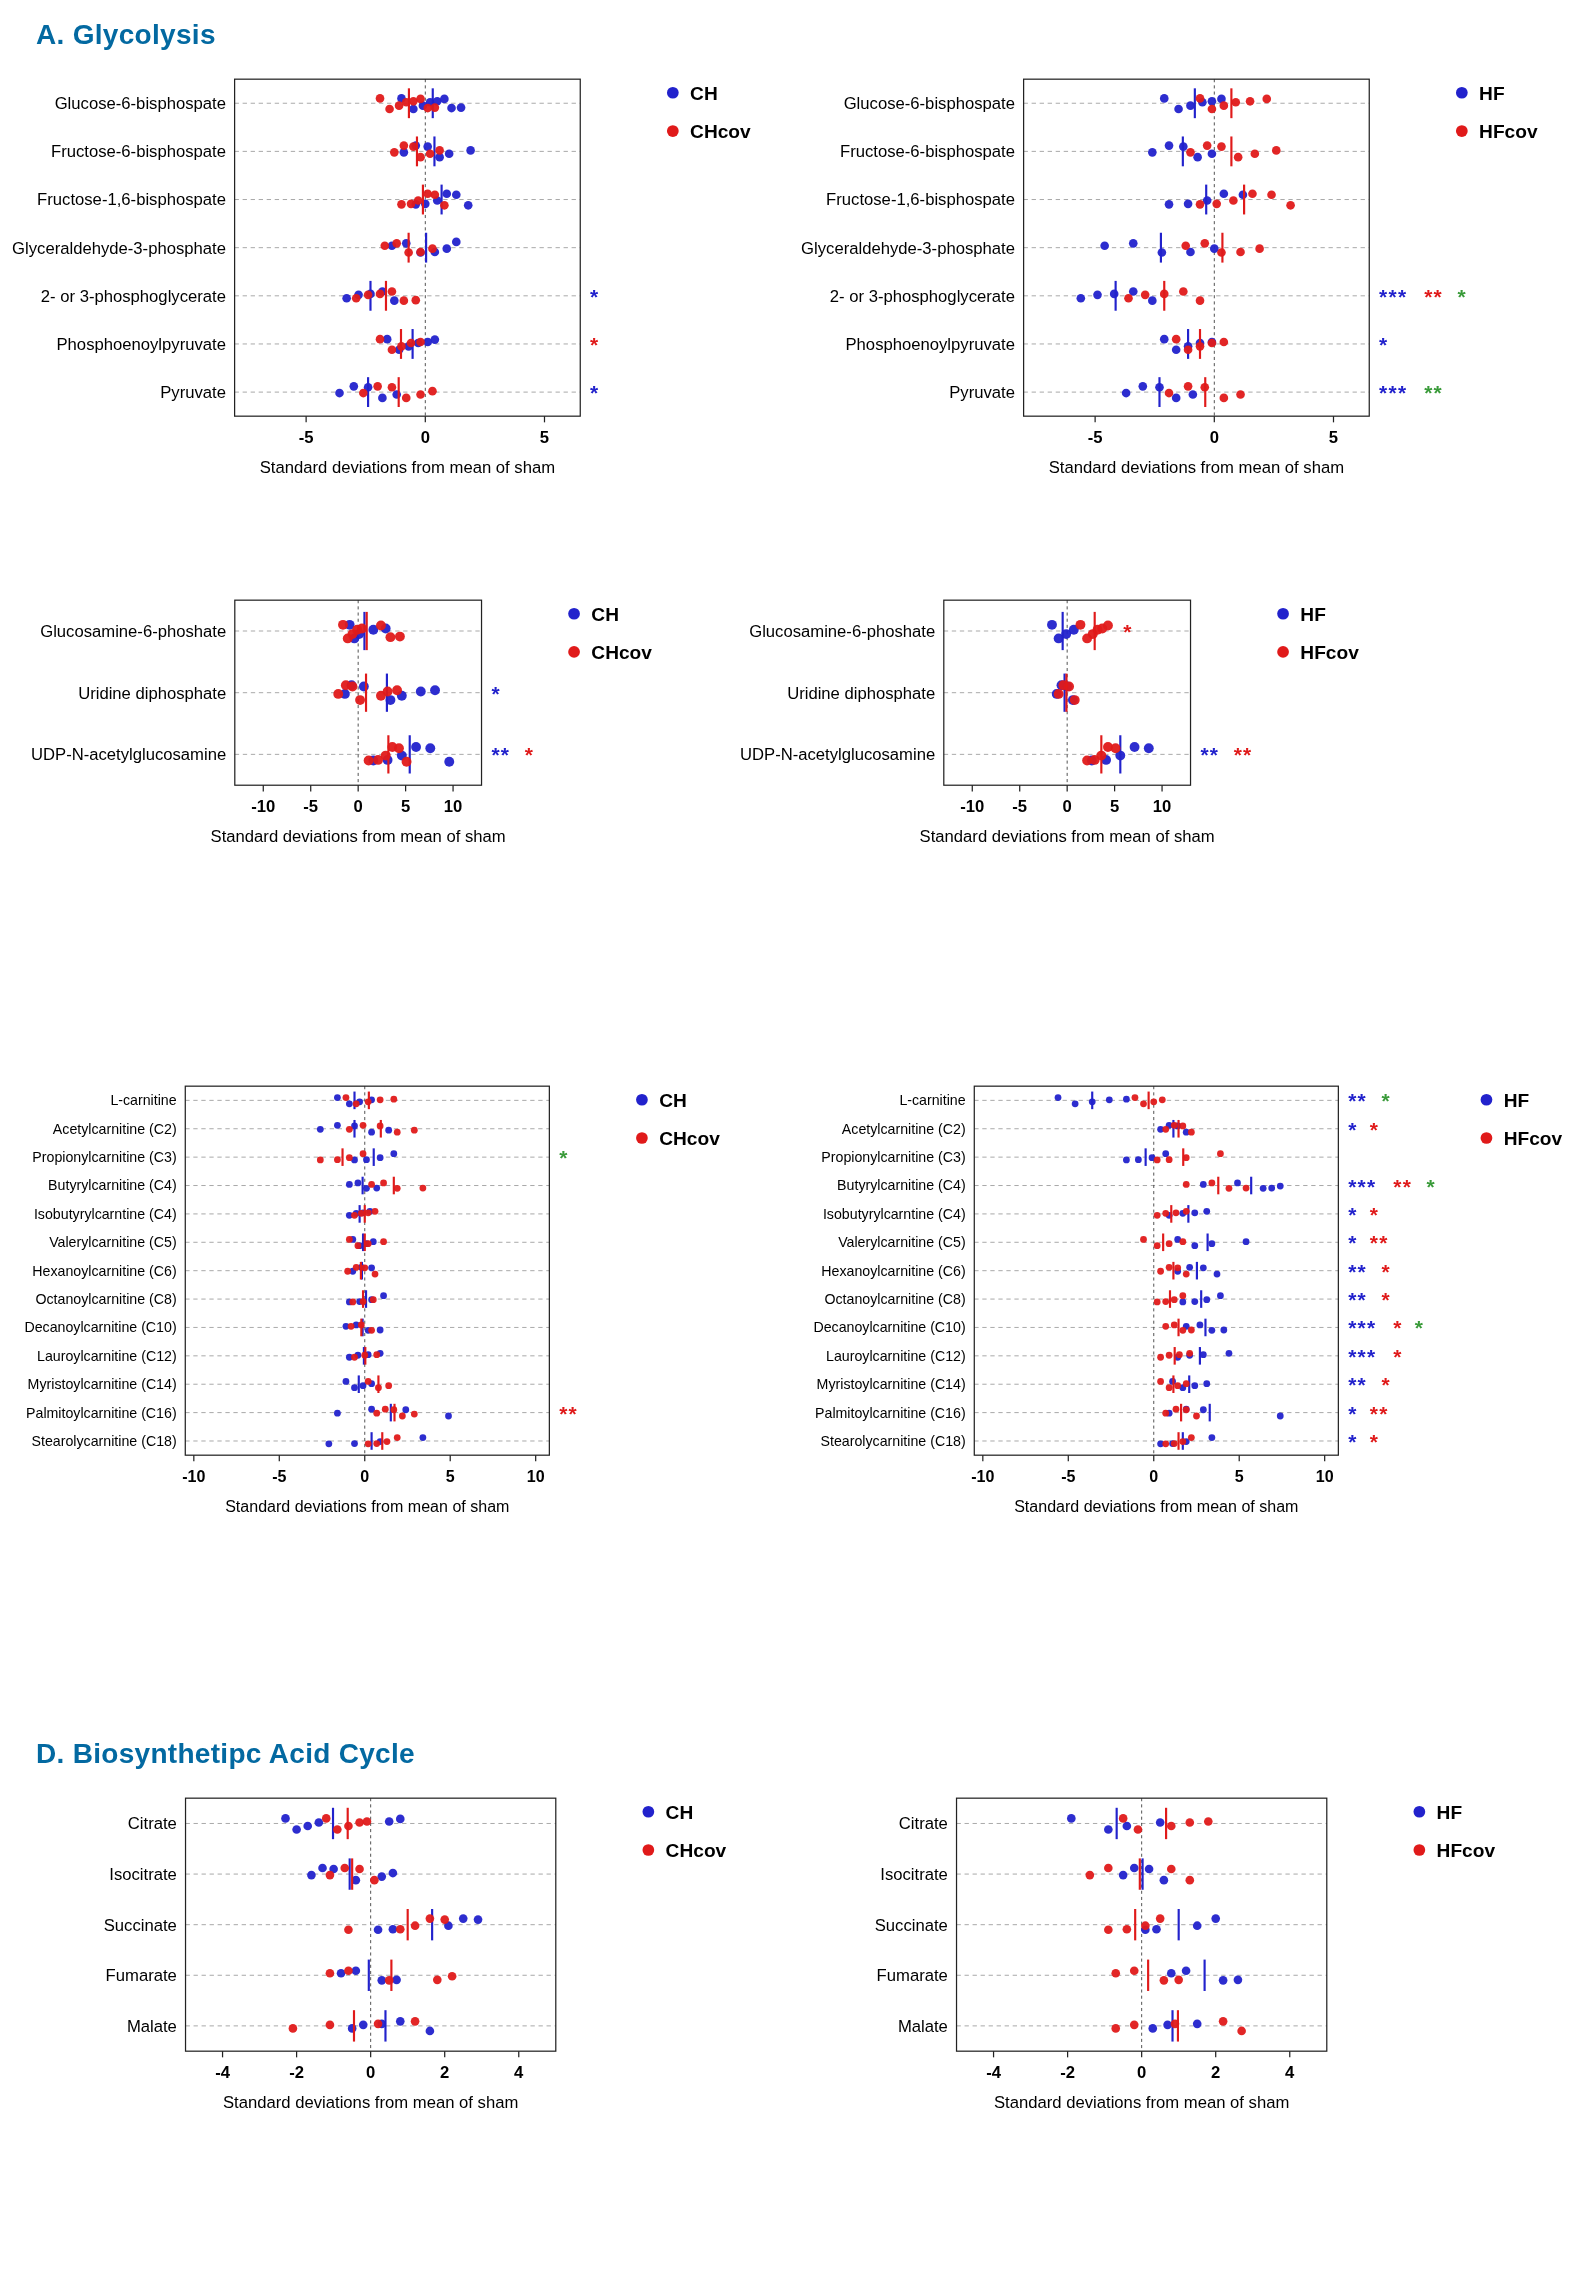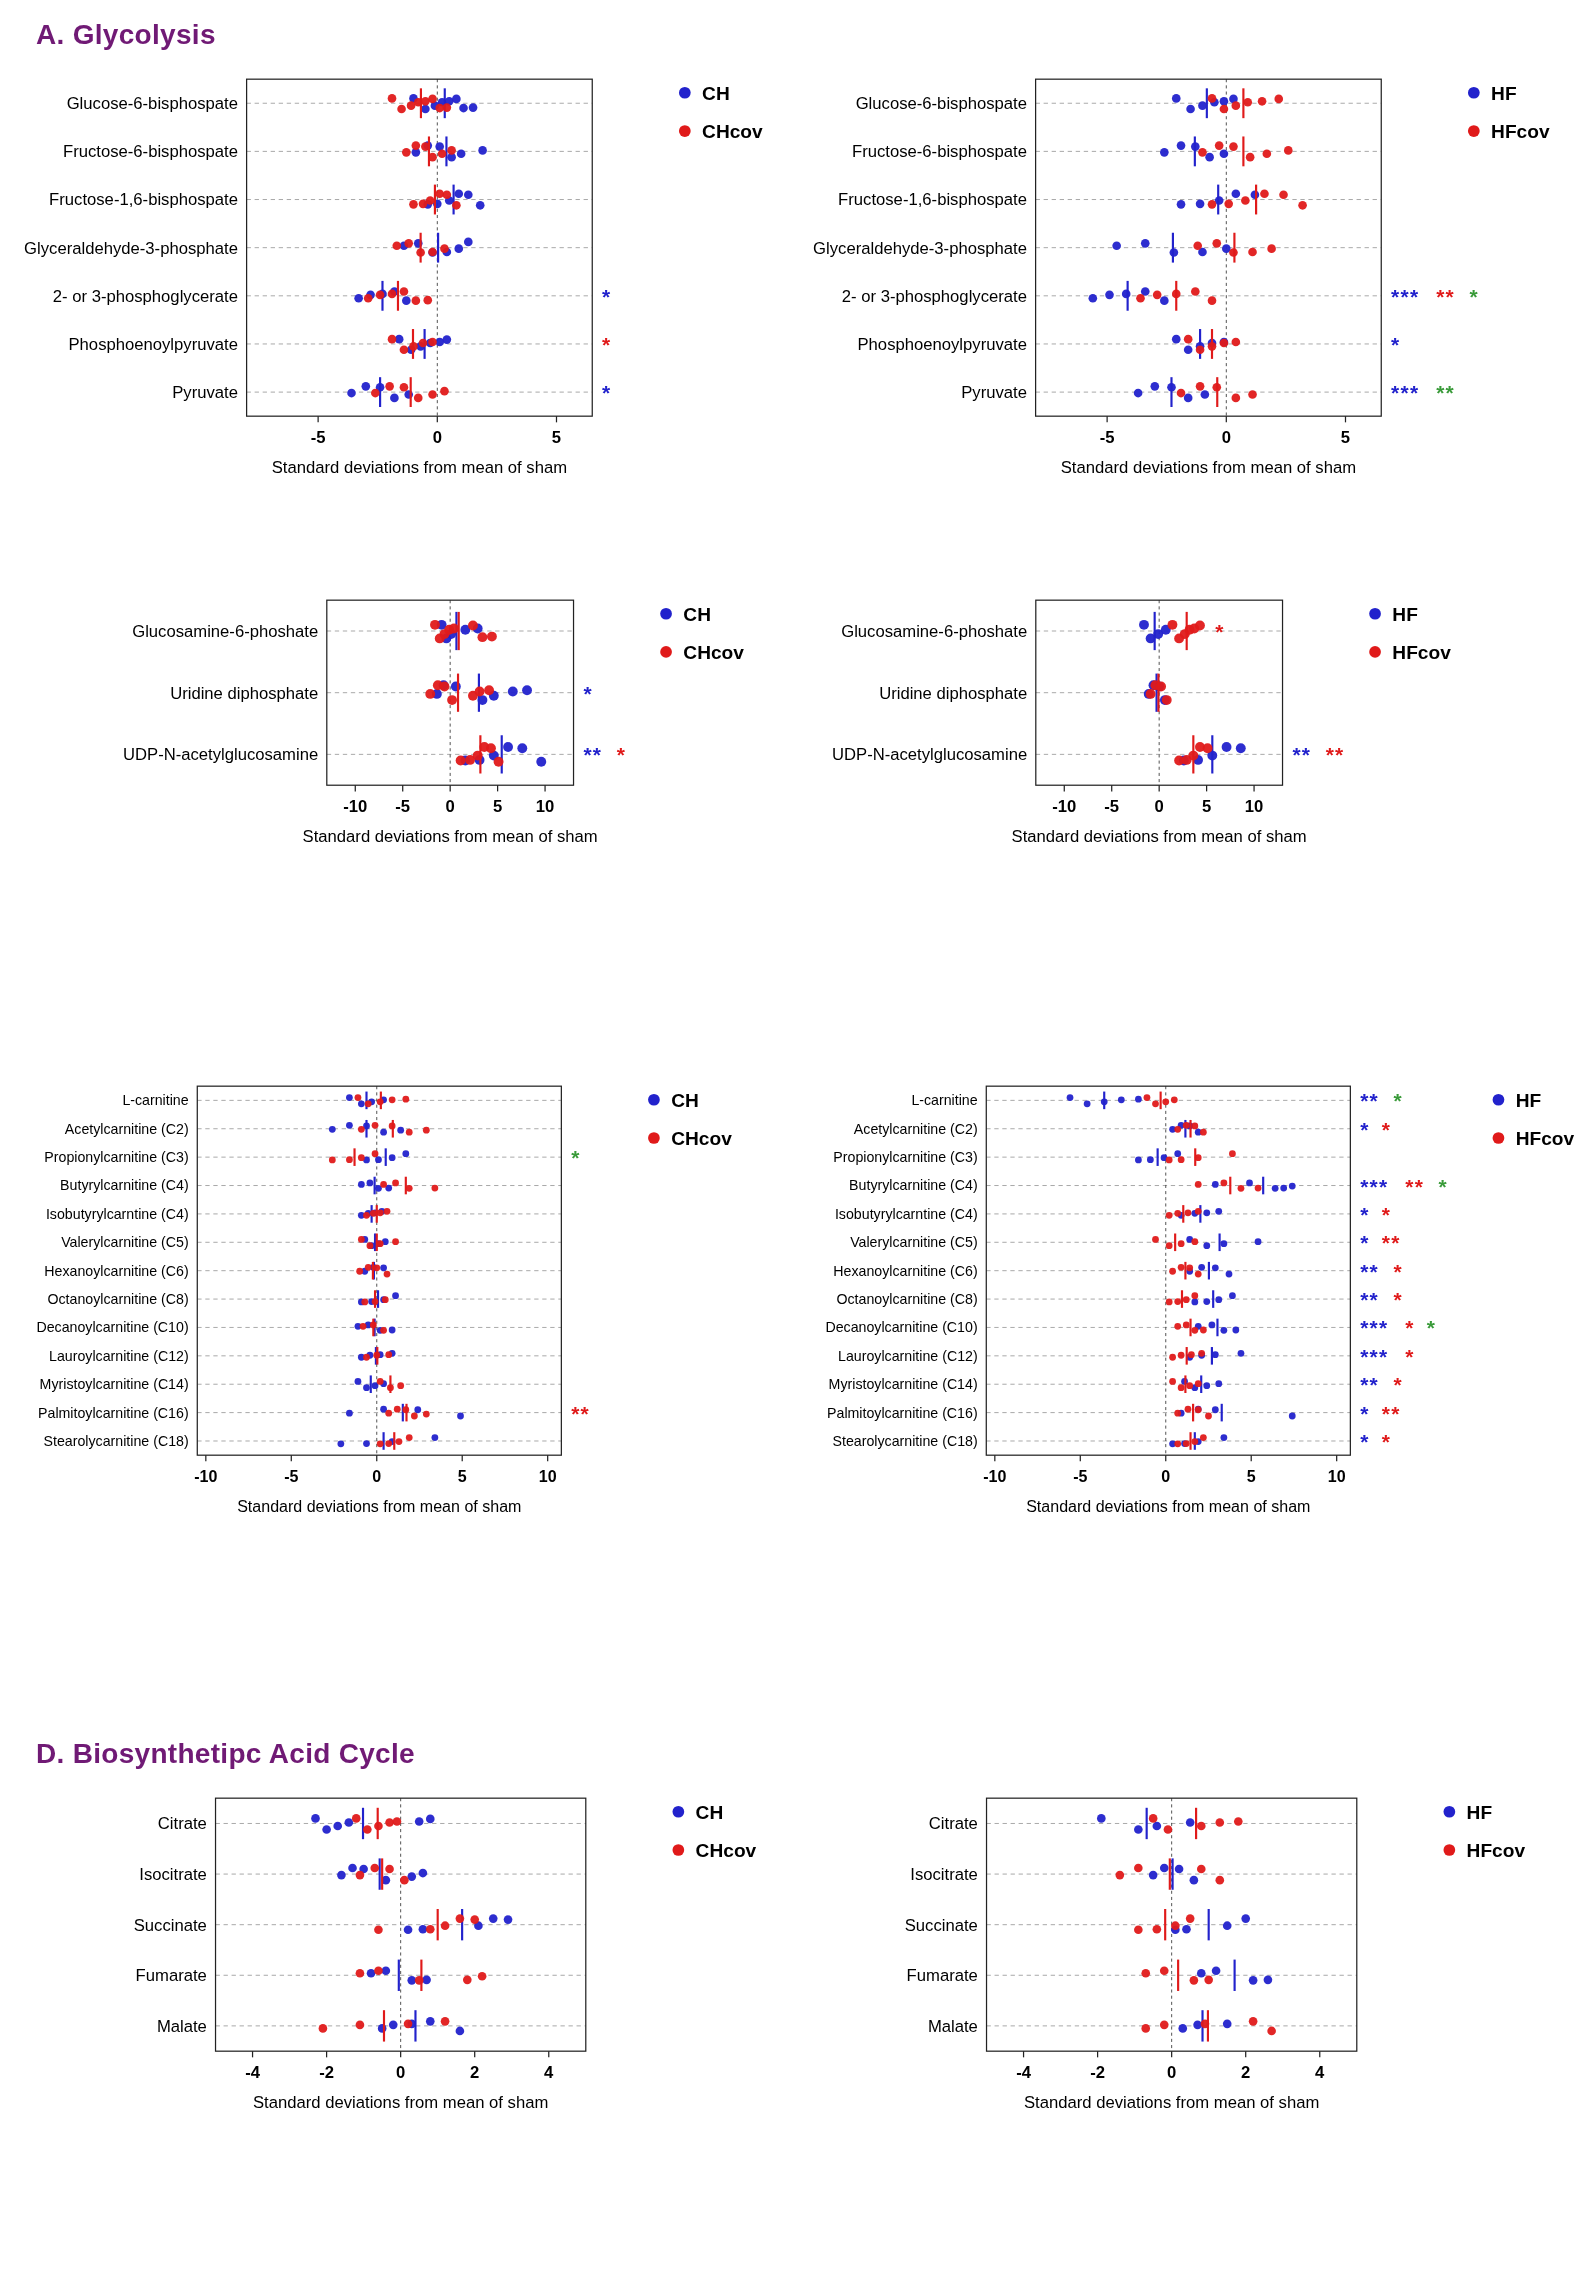--- a/index.html
+++ b/index.html
@@ -1,19 +1,19 @@
 <!DOCTYPE html>
 <html style="font-size:10px"><head>
 <meta charset="utf-8">
 <style>
   html,body{margin:0;padding:0;background:#ffffff;color:#111;}
   body{width:1596px;font-family:"Liberation Sans",sans-serif;}
   #figure-root{padding-top:18.5px;}
-  .panel h2{font-size:28px;font-weight:700;margin:0 0 22px 36px;color:#701a75;letter-spacing:0.3px;}
-  .plot-row{display:flex;justify-content:center;gap:5px;}
+  .panel h2{font-size:28px;font-weight:700;margin:0 0 22px 36px;color:#0369a1;letter-spacing:0.3px;}
+  .plot-row{display:flex;justify-content:flex-start;gap:5px;}
   section.A{margin-bottom:105px;}
   section.B{margin-bottom:222px;}
   section.C{margin-bottom:210px;}
   section.D{margin-bottom:25px;}
   svg text{font-family:"Liberation Sans",sans-serif;}
 </style>
 </head>
 <body>
 
 <div id="figure-root">

